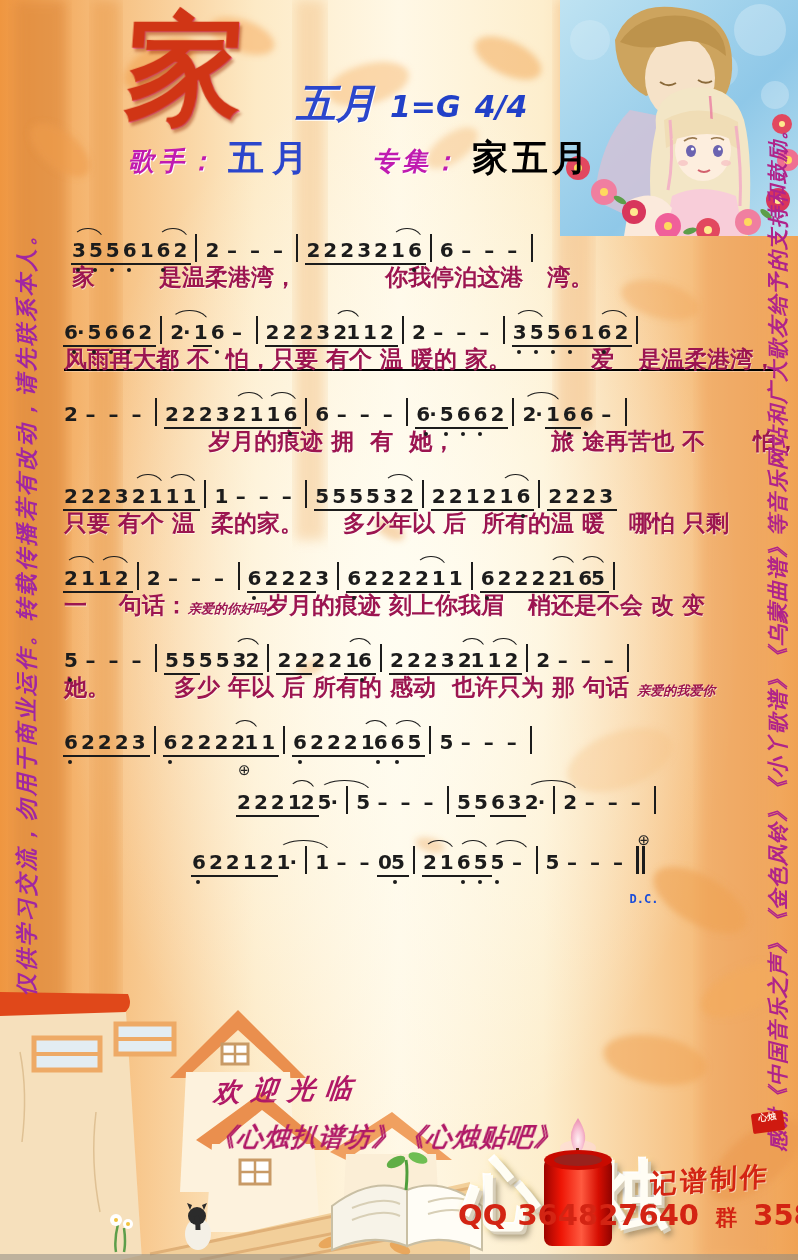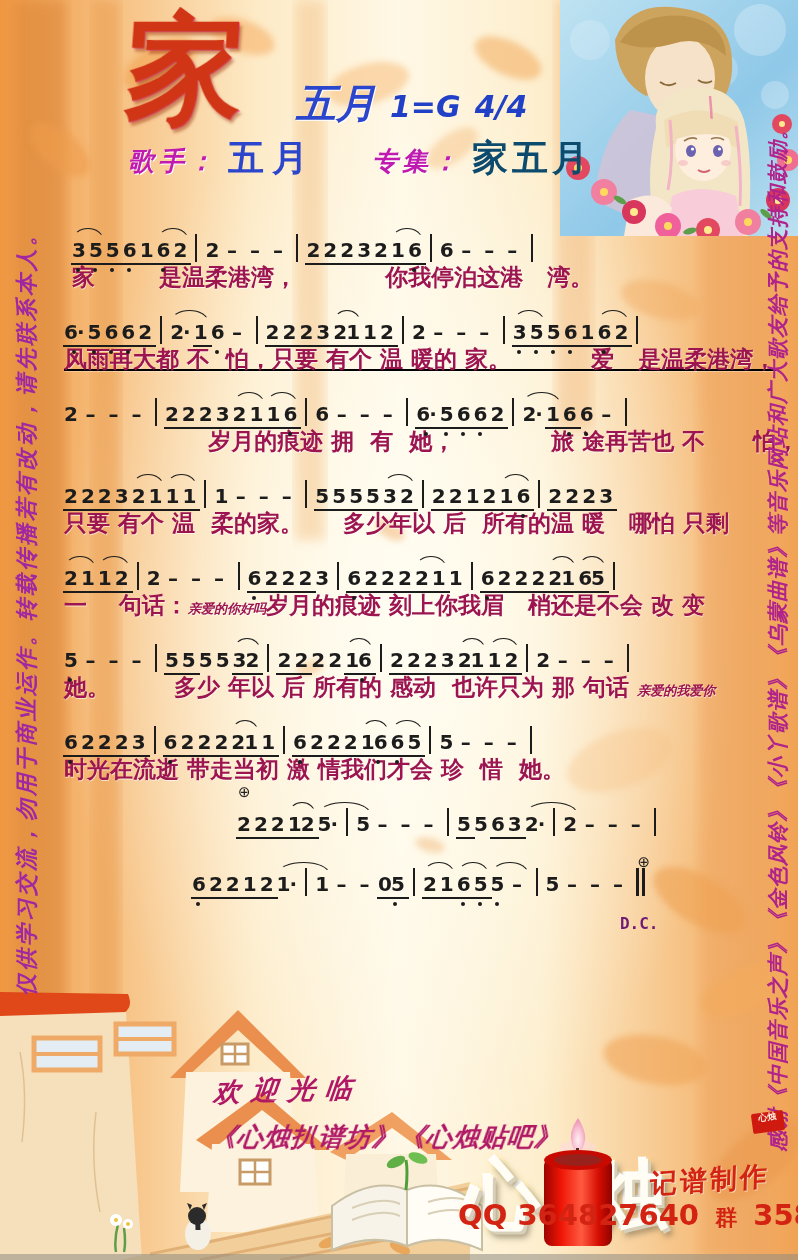--- a/index.html
+++ b/index.html
@@ -11,41 +11,41 @@
     font-size:118px;font-weight:bold;color:#d03515;line-height:1;
     text-shadow:3px 4px 3px rgba(150,40,0,.45),1px 1px 0 #f6a;transform:skewX(-4deg);z-index:6;}
   .sub-row{left:296px;top:76px;display:flex;align-items:baseline;gap:14px;z-index:6;}
   .sub-artist{font-size:40px;font-weight:bold;font-style:italic;color:#2b46cc;
     text-shadow:1px 1px 0 #fff;}
   .key-sig,.time-sig{font-size:30px;font-style:italic;color:#2140c8;font-weight:bold;}
   .artist-row{left:128px;top:134px;display:flex;align-items:baseline;gap:10px;z-index:6;white-space:nowrap;}
   .lab{font-size:26px;font-weight:bold;font-style:italic;color:#c01bb0;letter-spacing:4px;
     text-shadow:1px 1px 0 #fff;}
   .val-blue{font-size:36px;font-weight:bold;color:#2b46cc;letter-spacing:8px;margin-right:46px;}
-  .val-violet{font-size:36px;font-weight:bold;color:#0c4a6e;letter-spacing:4px;}
+  .val-violet{font-size:36px;font-weight:bold;color:#000000;letter-spacing:4px;}
   
   .score{left:64px;top:224px;width:716px;z-index:6;}
   .m-line{margin-bottom:13px;}
   .note-row{position:relative;white-space:nowrap;height:47px;font-weight:bold;
     font-size:20px;color:#1c1c1c;font-family:"DejaVu Sans",sans-serif;}
   .tok{position:relative;display:inline-block;vertical-align:top;padding:14px 0 9px;
     margin-right:4px;text-align:center;min-width:12px;}
   .tok .tx{letter-spacing:-1px;}
   .tok.bar{width:2px;min-width:2px;background:#1c1c1c;height:28px;padding:0;margin:10px 8px 0 5px;}
   .tok.dbar{min-width:0;padding:0;margin:10px 2px 0 5px;background:none;height:28px;}
   .tok.dbar i{display:inline-block;width:3px;height:28px;background:#1c1c1c;margin-right:3px;}
   .tok.dash{min-width:15px;padding-left:2px;padding-right:2px;}
   .ul{position:absolute;left:-1px;right:-5px;bottom:6px;height:2px;background:#1c1c1c;}
   .ld{position:absolute;left:50%;margin-left:-2px;bottom:-1px;width:4px;height:4px;
     border-radius:50%;background:#1c1c1c;}
   .ld.r{left:66%;}
   .arc{position:absolute;top:4px;height:9px;border:1.6px solid transparent;
     border-top:1.8px solid #1c1c1c;border-radius:50% 50% 0 0/100% 100% 0 0;}
   .segno{position:absolute;top:-15px;left:1px;font-size:15px;color:#222;font-weight:normal;font-style:normal;}
-  .dc{position:absolute;top:46px;right:-10px;font-size:16px;color:#701a75;font-weight:bold;
+  .dc{position:absolute;top:46px;right:-10px;font-size:12px;color:#1d4ed8;font-weight:bold;
     font-family:"DejaVu Sans Mono","Liberation Mono",monospace;font-style:normal;}
   .lyr-row{white-space:pre;font-size:23px;font-weight:bold;color:#9c1550;
     margin:-9px 0 0 0;text-shadow:.5px .5px 0 rgba(255,255,255,.6);}
   .small-lyric{font-size:13px;font-style:italic;}
   
   .v-left{left:12px;top:996px;transform:rotate(-90deg);transform-origin:0 0;width:910px;
     font-size:22px;font-weight:bold;font-style:italic;color:#a126a1;letter-spacing:3px;
     white-space:nowrap;z-index:6;}
   .v-right{left:764px;top:1152px;transform:rotate(-90deg);transform-origin:0 0;width:1150px;
     font-size:21px;font-weight:bold;font-style:italic;color:#b0238a;letter-spacing:1px;
@@ -297,21 +297,20 @@
     <div class="m-line" style="margin-left: 0px;">
       <div class="note-row"><span class="tok"><span class="tx">2</span><i class="ul"></i></span><span class="tok"><span class="tx">1</span><i class="ul"></i></span><span class="tok"><span class="tx">1</span><i class="ul"></i></span><span class="tok"><span class="tx">2</span><i class="ul"></i></span><span class="tok bar"></span><span class="tok"><span class="tx">2</span></span><span class="tok dash">–</span><span class="tok dash">–</span><span class="tok dash">–</span><span class="tok bar"></span><span class="tok"><span class="tx">6</span><i class="ul"></i><i class="ld"></i></span><span class="tok"><span class="tx">2</span><i class="ul"></i></span><span class="tok"><span class="tx">2</span><i class="ul"></i></span><span class="tok"><span class="tx">2</span><i class="ul"></i></span><span class="tok"><span class="tx">3</span></span><span class="tok bar"></span><span class="tok"><span class="tx">6</span><i class="ul"></i><i class="ld"></i></span><span class="tok"><span class="tx">2</span><i class="ul"></i></span><span class="tok"><span class="tx">2</span><i class="ul"></i></span><span class="tok"><span class="tx">2</span><i class="ul"></i></span><span class="tok"><span class="tx">2</span><i class="ul"></i></span><span class="tok"><span class="tx">1</span><i class="ul"></i></span><span class="tok"><span class="tx">1</span></span><span class="tok bar"></span><span class="tok"><span class="tx">6</span><i class="ul"></i><i class="ld"></i></span><span class="tok"><span class="tx">2</span><i class="ul"></i></span><span class="tok"><span class="tx">2</span><i class="ul"></i></span><span class="tok"><span class="tx">2</span><i class="ul"></i></span><span class="tok"><span class="tx">21</span><i class="ul"></i></span><span class="tok"><span class="tx">65</span><i class="ul"></i></span><span class="tok bar"></span><i class="arc" style="left: 1px; width: 28px;"></i><i class="arc" style="left: 35px; width: 28px;"></i><i class="arc" style="left: 352px; width: 28px;"></i><i class="arc" style="left: 485px; width: 24px;"></i><i class="arc" style="left: 515px; width: 24px;"></i></div>
       <div class="lyr-row"><span>一    句话：</span><span class="small-lyric">亲爱的你好吗</span><span>岁月的痕迹 刻上你我眉   梢还是不会 改 变</span></div>
     </div>
     <div class="m-line" style="margin-left: 0px;">
       <div class="note-row"><span class="tok"><span class="tx">5</span><i class="ld"></i></span><span class="tok dash">–</span><span class="tok dash">–</span><span class="tok dash">–</span><span class="tok bar"></span><span class="tok"><span class="tx">5</span><i class="ul"></i></span><span class="tok"><span class="tx">5</span><i class="ul"></i></span><span class="tok"><span class="tx">5</span></span><span class="tok"><span class="tx">5</span></span><span class="tok"><span class="tx">32</span><i class="ul"></i></span><span class="tok bar"></span><span class="tok"><span class="tx">2</span><i class="ul"></i></span><span class="tok"><span class="tx">2</span><i class="ul"></i></span><span class="tok"><span class="tx">2</span></span><span class="tok"><span class="tx">2</span></span><span class="tok"><span class="tx">16</span><i class="ul"></i><i class="ld r"></i></span><span class="tok bar"></span><span class="tok"><span class="tx">2</span><i class="ul"></i></span><span class="tok"><span class="tx">2</span><i class="ul"></i></span><span class="tok"><span class="tx">2</span><i class="ul"></i></span><span class="tok"><span class="tx">3</span><i class="ul"></i></span><span class="tok"><span class="tx">21</span><i class="ul"></i></span><span class="tok"><span class="tx">1</span><i class="ul"></i></span><span class="tok"><span class="tx">2</span><i class="ul"></i></span><span class="tok bar"></span><span class="tok"><span class="tx">2</span></span><span class="tok dash">–</span><span class="tok dash">–</span><span class="tok dash">–</span><span class="tok bar"></span><i class="arc" style="left: 170px; width: 24px;"></i><i class="arc" style="left: 282px; width: 24px;"></i><i class="arc" style="left: 395px; width: 24px;"></i><i class="arc" style="left: 425px; width: 27px;"></i></div>
       <div class="lyr-row"><span>她。        多少 年以 后 所有的 感动  也许只为 那 句话 </span><span class="small-lyric">亲爱的我爱你</span></div>
     </div>
     <div class="m-line" style="margin-left: 0px;">
       <div class="note-row"><span class="tok"><span class="tx">6</span><i class="ul"></i><i class="ld"></i></span><span class="tok"><span class="tx">2</span><i class="ul"></i></span><span class="tok"><span class="tx">2</span><i class="ul"></i></span><span class="tok"><span class="tx">2</span><i class="ul"></i></span><span class="tok"><span class="tx">3</span><i class="ul"></i></span><span class="tok bar"></span><span class="tok"><span class="tx">6</span><i class="ul"></i><i class="ld"></i></span><span class="tok"><span class="tx">2</span><i class="ul"></i></span><span class="tok"><span class="tx">2</span><i class="ul"></i></span><span class="tok"><span class="tx">2</span><i class="ul"></i></span><span class="tok"><span class="tx">21</span><i class="ul"></i></span><span class="tok"><span class="tx">1</span><i class="ul"></i></span><span class="tok bar"></span><span class="tok"><span class="tx">6</span><i class="ul"></i><i class="ld"></i></span><span class="tok"><span class="tx">2</span><i class="ul"></i></span><span class="tok"><span class="tx">2</span><i class="ul"></i></span><span class="tok"><span class="tx">2</span><i class="ul"></i></span><span class="tok"><span class="tx">16</span><i class="ul"></i><i class="ld r"></i></span><span class="tok"><span class="tx">6</span><i class="ul"></i><i class="ld"></i></span><span class="tok"><span class="tx">5</span><i class="ul"></i></span><span class="tok bar"></span><span class="tok"><span class="tx">5</span></span><span class="tok dash">–</span><span class="tok dash">–</span><span class="tok dash">–</span><span class="tok bar"></span><i class="arc" style="left: 168px; width: 24px;"></i><i class="arc" style="left: 298px; width: 24px;"></i><i class="arc" style="left: 328px; width: 28px;"></i></div>
-      <div class="lyr-row"><span>时光在流逝 带走当初 激 情我们才会 珍  惜  她。</span></div>
     </div>
     <div class="m-line" style="margin-left: 173px;">
       <div class="note-row"><span class="tok"><span class="tx">2</span><i class="ul"></i><b class="segno">⊕</b></span><span class="tok"><span class="tx">2</span><i class="ul"></i></span><span class="tok"><span class="tx">2</span><i class="ul"></i></span><span class="tok"><span class="tx">12</span><i class="ul"></i></span><span class="tok"><span class="tx">5·</span></span><span class="tok bar"></span><span class="tok"><span class="tx">5</span></span><span class="tok dash">–</span><span class="tok dash">–</span><span class="tok dash">–</span><span class="tok bar"></span><span class="tok"><span class="tx">5</span><i class="ul"></i></span><span class="tok"><span class="tx">5</span></span><span class="tok"><span class="tx">6</span><i class="ul"></i></span><span class="tok"><span class="tx">3</span><i class="ul"></i></span><span class="tok"><span class="tx">2·</span></span><span class="tok bar"></span><span class="tok"><span class="tx">2</span></span><span class="tok dash">–</span><span class="tok dash">–</span><span class="tok dash">–</span><span class="tok bar"></span><i class="arc" style="left: 52px; width: 24px;"></i><i class="arc" style="left: 82px; width: 49px;"></i><i class="arc" style="left: 289px; width: 49px;"></i></div>
     </div>
     <div class="m-line" style="margin-left: 128px;">
       <div class="note-row"><span class="tok"><span class="tx">6</span><i class="ul"></i><i class="ld"></i></span><span class="tok"><span class="tx">2</span><i class="ul"></i></span><span class="tok"><span class="tx">2</span><i class="ul"></i></span><span class="tok"><span class="tx">1</span><i class="ul"></i></span><span class="tok"><span class="tx">2</span><i class="ul"></i></span><span class="tok"><span class="tx">1·</span></span><span class="tok bar"></span><span class="tok"><span class="tx">1</span></span><span class="tok dash">–</span><span class="tok dash">–</span><span class="tok"><span class="tx">05</span><i class="ul"></i><i class="ld r"></i></span><span class="tok bar"></span><span class="tok"><span class="tx">2</span><i class="ul"></i></span><span class="tok"><span class="tx">1</span><i class="ul"></i></span><span class="tok"><span class="tx">6</span><i class="ul"></i><i class="ld"></i></span><span class="tok"><span class="tx">5</span><i class="ul"></i><i class="ld"></i></span><span class="tok"><span class="tx">5</span><i class="ld"></i></span><span class="tok dash">–</span><span class="tok bar"></span><span class="tok"><span class="tx">5</span></span><span class="tok dash">–</span><span class="tok dash">–</span><span class="tok dash">–</span><span class="tok dbar"><i></i><i></i><b class="segno">⊕</b><b class="dc">D.C.</b></span><i class="arc" style="left: 86px; width: 49px;"></i><i class="arc" style="left: 232px; width: 28px;"></i><i class="arc" style="left: 266px; width: 28px;"></i><i class="arc" style="left: 300px; width: 34px;"></i></div>
     </div>
   </div>
 
 <div class="layer v-left">仅供学习交流，勿用于商业运作。转载传播若有改动，请先联系本人。</div>

